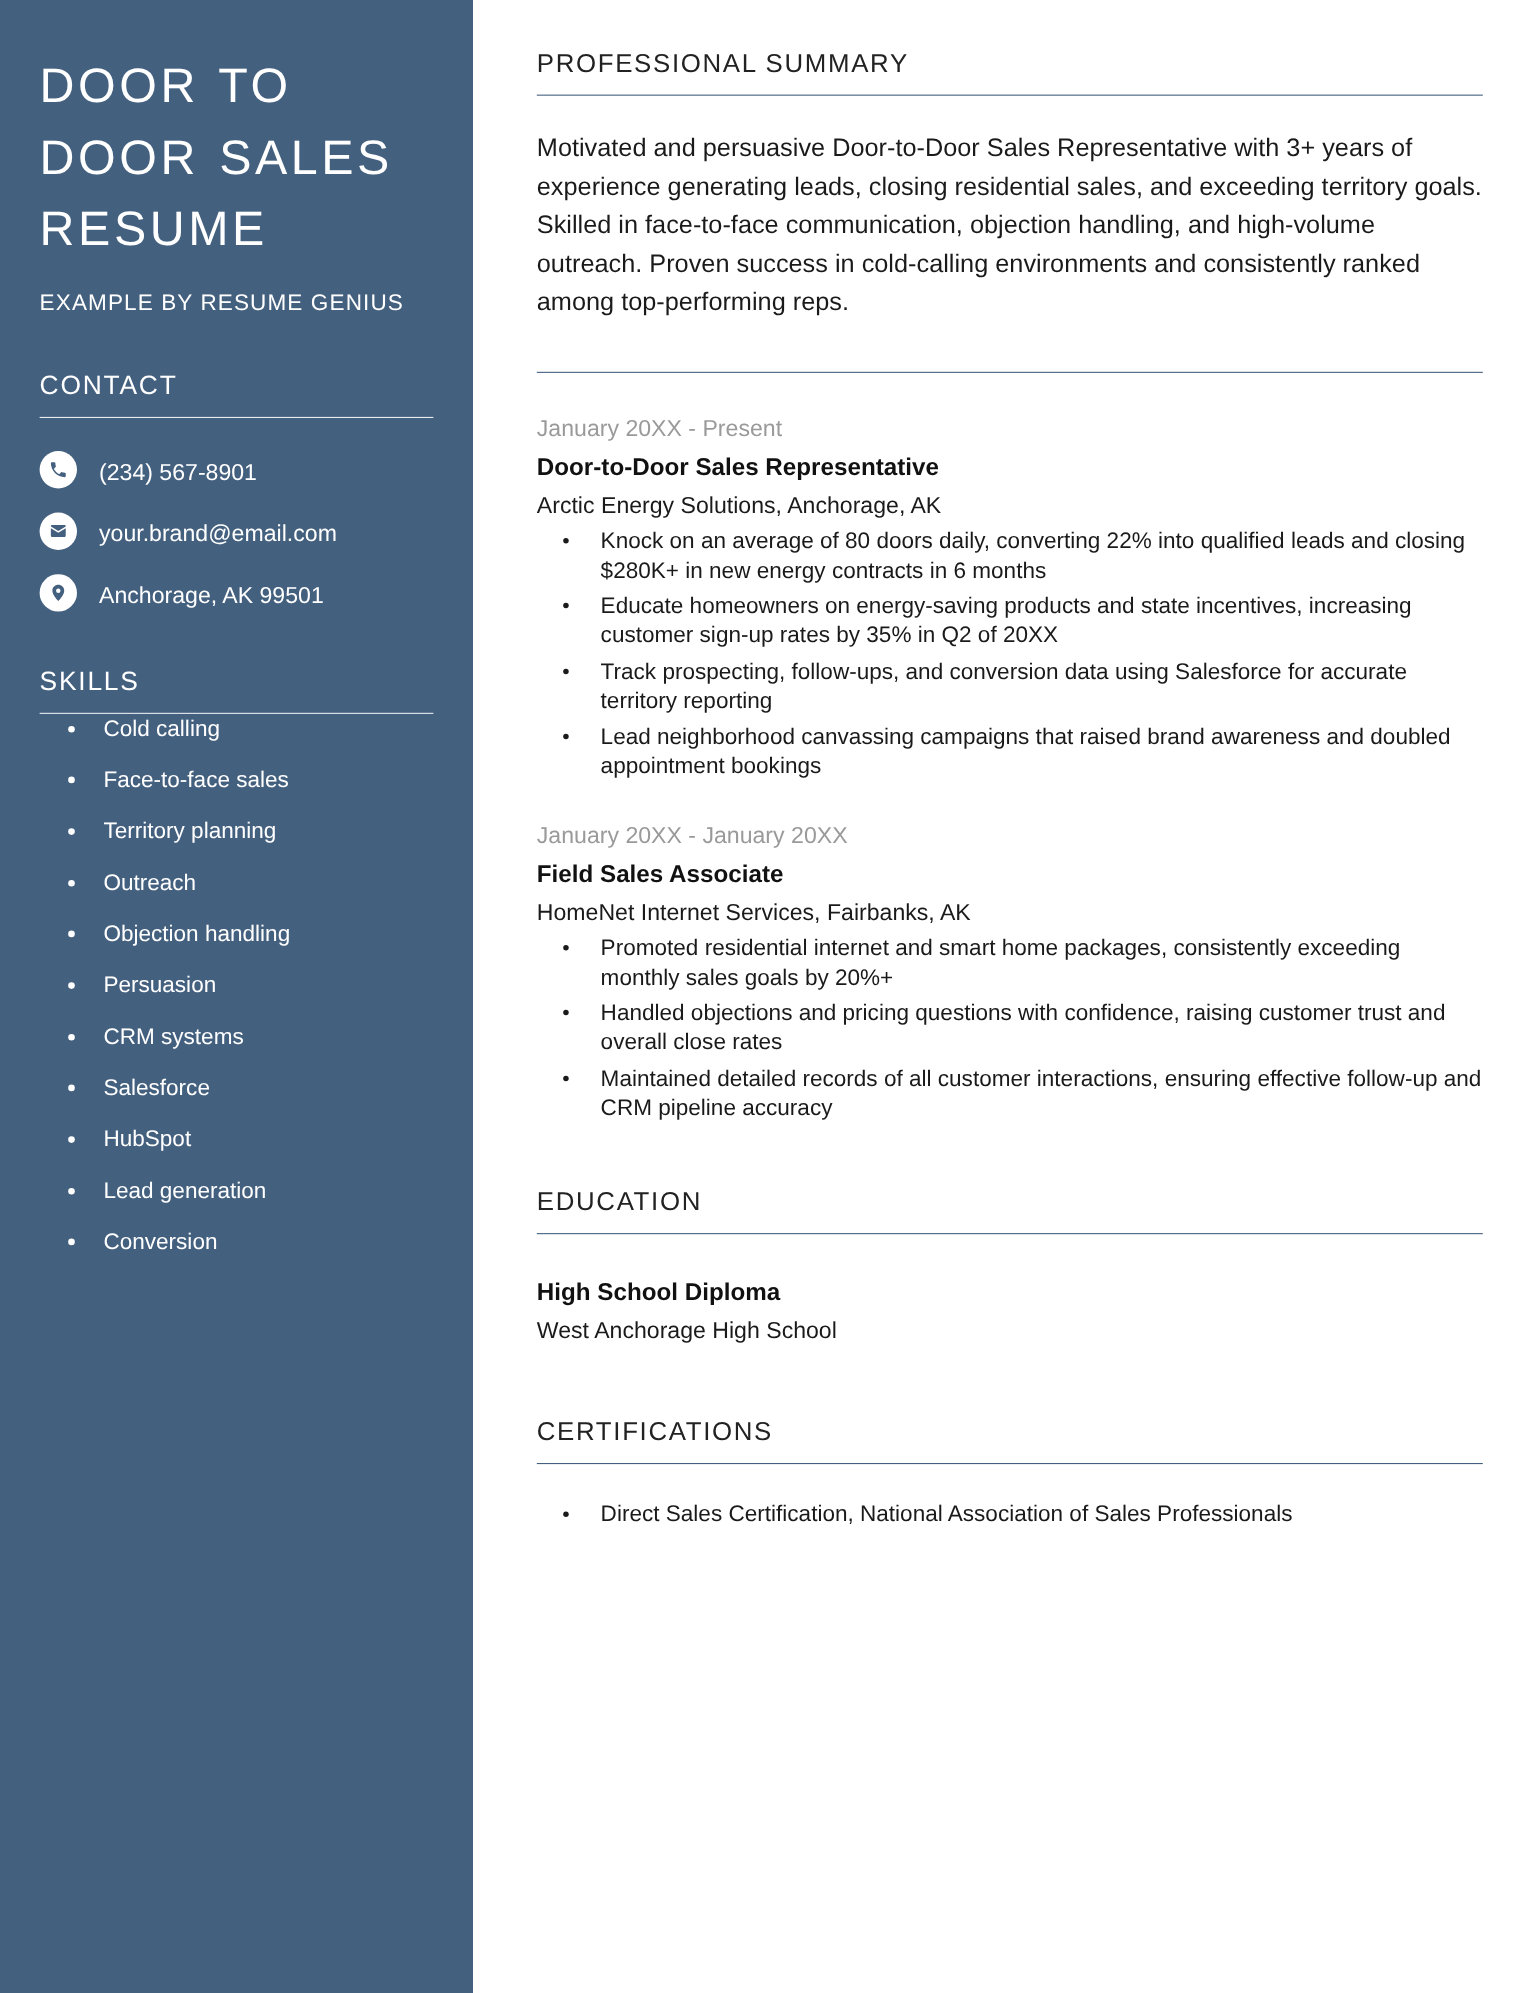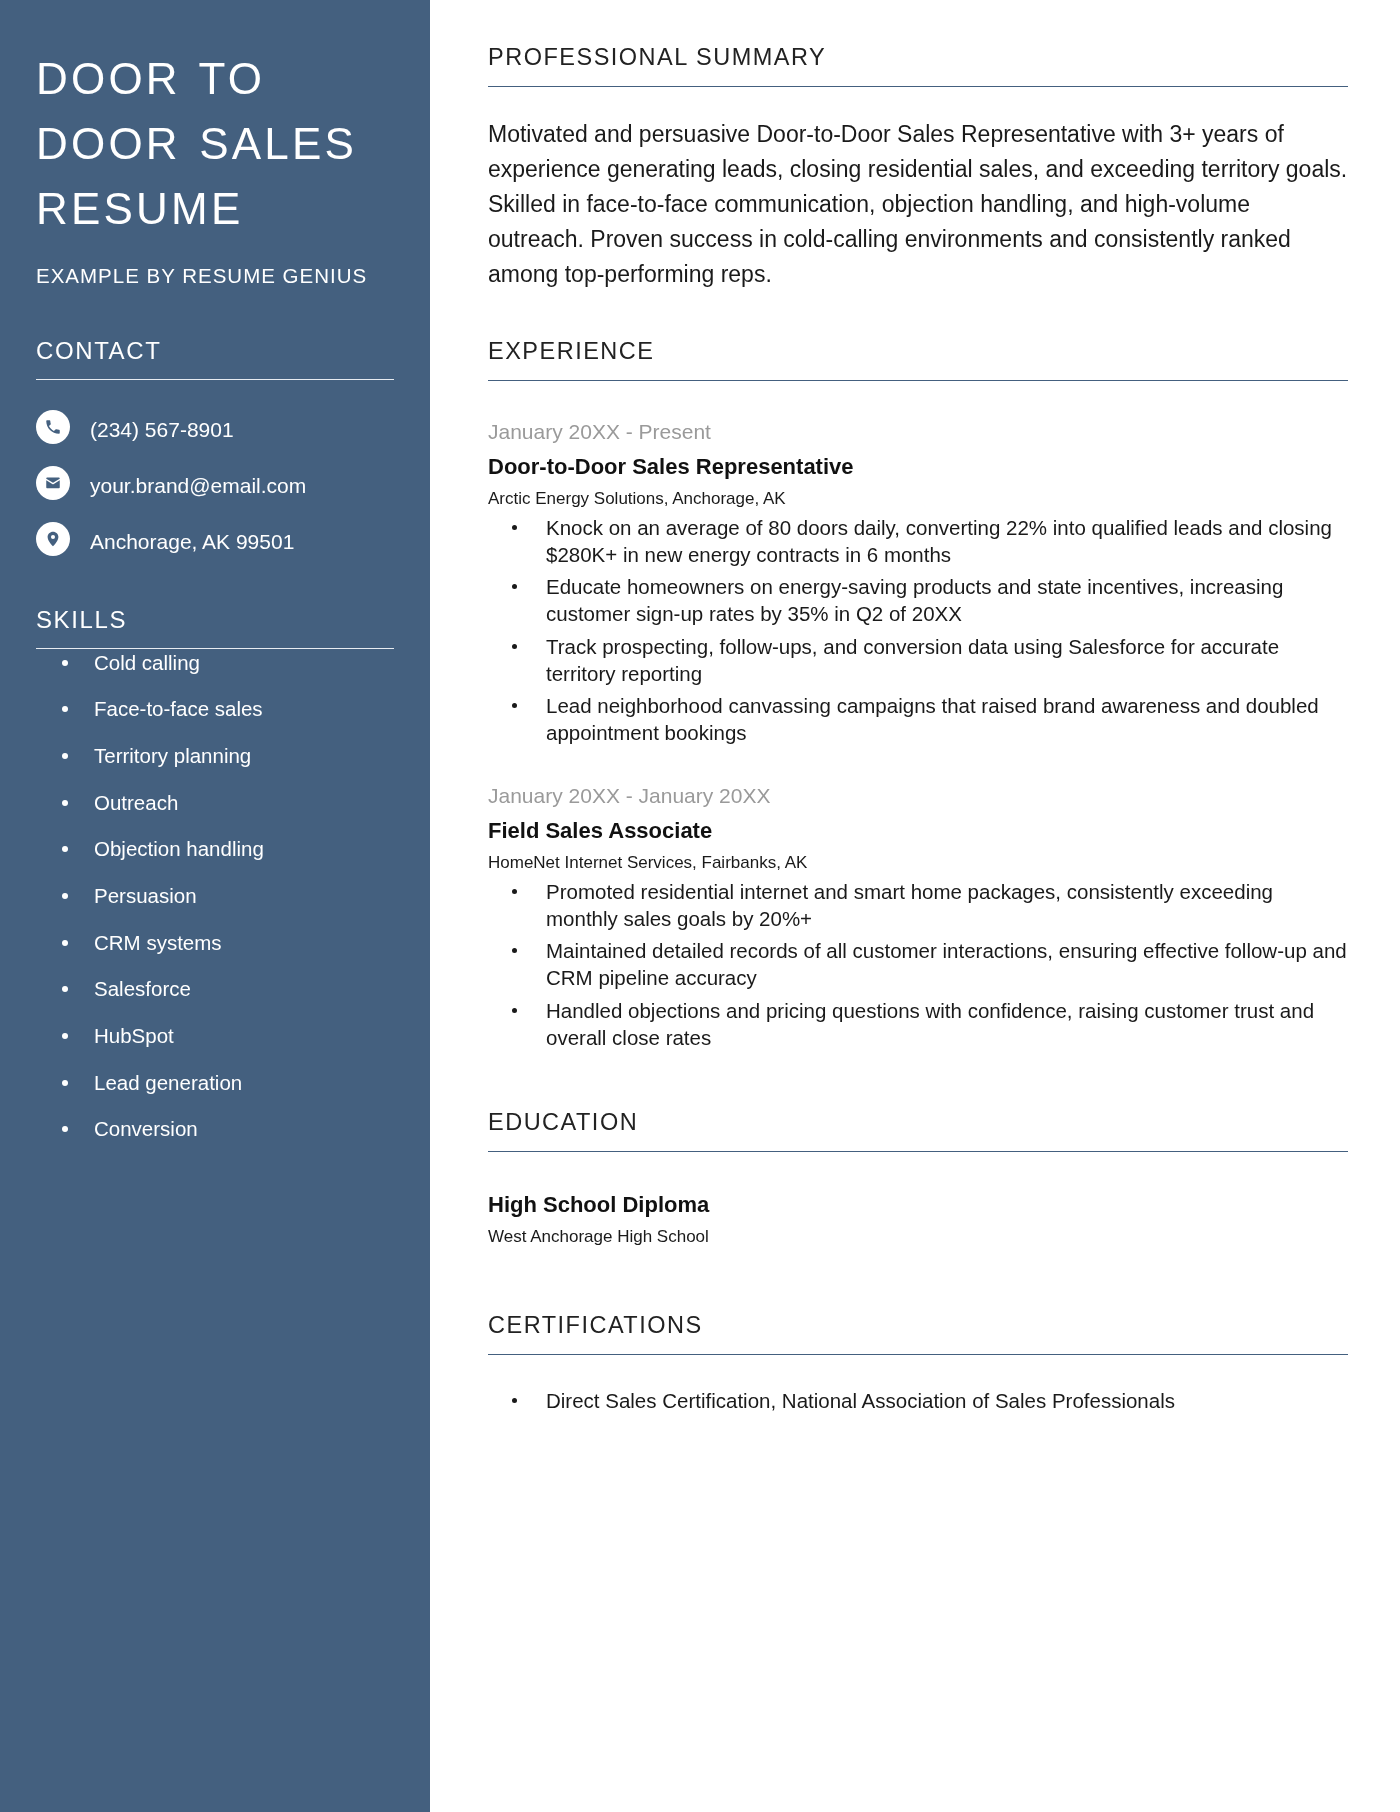--- a/index.html
+++ b/index.html
@@ -155,21 +155,21 @@
     line-height: 1.45;
   }
   .entry-role {
     font-size: 22px;
     font-weight: 700;
     color: #111111;
     line-height: 1.5;
     margin-top: 3px;
   }
   .entry-org {
-    font-size: 17px;
+    font-size: 21px;
     color: #1a1a1a;
     line-height: 1.5;
     margin-top: 3px;
   }
 
   .bullets {
     margin-top: 2px;
     list-style: none;
   }
   .bullet {
@@ -289,43 +289,42 @@
 
   <main class="main">
 
     <section class="main-section">
       <h2 class="main-heading">PROFESSIONAL SUMMARY</h2>
       <div class="main-rule"></div>
       <p class="summary-text">Motivated and persuasive Door-to-Door Sales Representative with 3+ years of experience generating leads, closing residential sales, and exceeding territory goals. Skilled in face-to-face communication, objection handling, and high-volume outreach. Proven success in cold-calling environments and consistently ranked among top-performing reps.</p>
     </section>
 
     <section class="main-section">
-      <h2 class="main-heading">EXPERIENCE</h2>
       <div class="main-rule"></div>
 
       <div class="exp-entry first">
         <div class="entry-date">January 20XX - Present</div>
         <div class="entry-role">Door-to-Door Sales Representative</div>
         <div class="entry-org">Arctic Energy Solutions, Anchorage, AK</div>
         <ul class="bullets">
           <li class="bullet">Knock on an average of 80 doors daily, converting 22% into qualified leads and closing $280K+ in new energy contracts in 6 months</li>
           <li class="bullet">Educate homeowners on energy-saving products and state incentives, increasing customer sign-up rates by 35% in Q2 of 20XX</li>
           <li class="bullet">Track prospecting, follow-ups, and conversion data using Salesforce for accurate territory reporting</li>
           <li class="bullet">Lead neighborhood canvassing campaigns that raised brand awareness and doubled appointment bookings</li>
         </ul>
       </div>
 
       <div class="exp-entry">
         <div class="entry-date">January 20XX - January 20XX</div>
         <div class="entry-role">Field Sales Associate</div>
         <div class="entry-org">HomeNet Internet Services, Fairbanks, AK</div>
         <ul class="bullets">
           <li class="bullet">Promoted residential internet and smart home packages, consistently exceeding monthly sales goals by 20%+</li>
+          <li class="bullet">Handled objections and pricing questions with confidence, raising customer trust and overall close rates</li>
           <li class="bullet">Maintained detailed records of all customer interactions, ensuring effective follow-up and CRM pipeline accuracy</li>
-          <li class="bullet">Handled objections and pricing questions with confidence, raising customer trust and overall close rates</li>
         </ul>
       </div>
     </section>
 
     <section class="main-section sec-gap-edu">
       <h2 class="main-heading">EDUCATION</h2>
       <div class="main-rule"></div>
 
       <div class="edu-entry">
         <div class="entry-role">High School Diploma</div>

